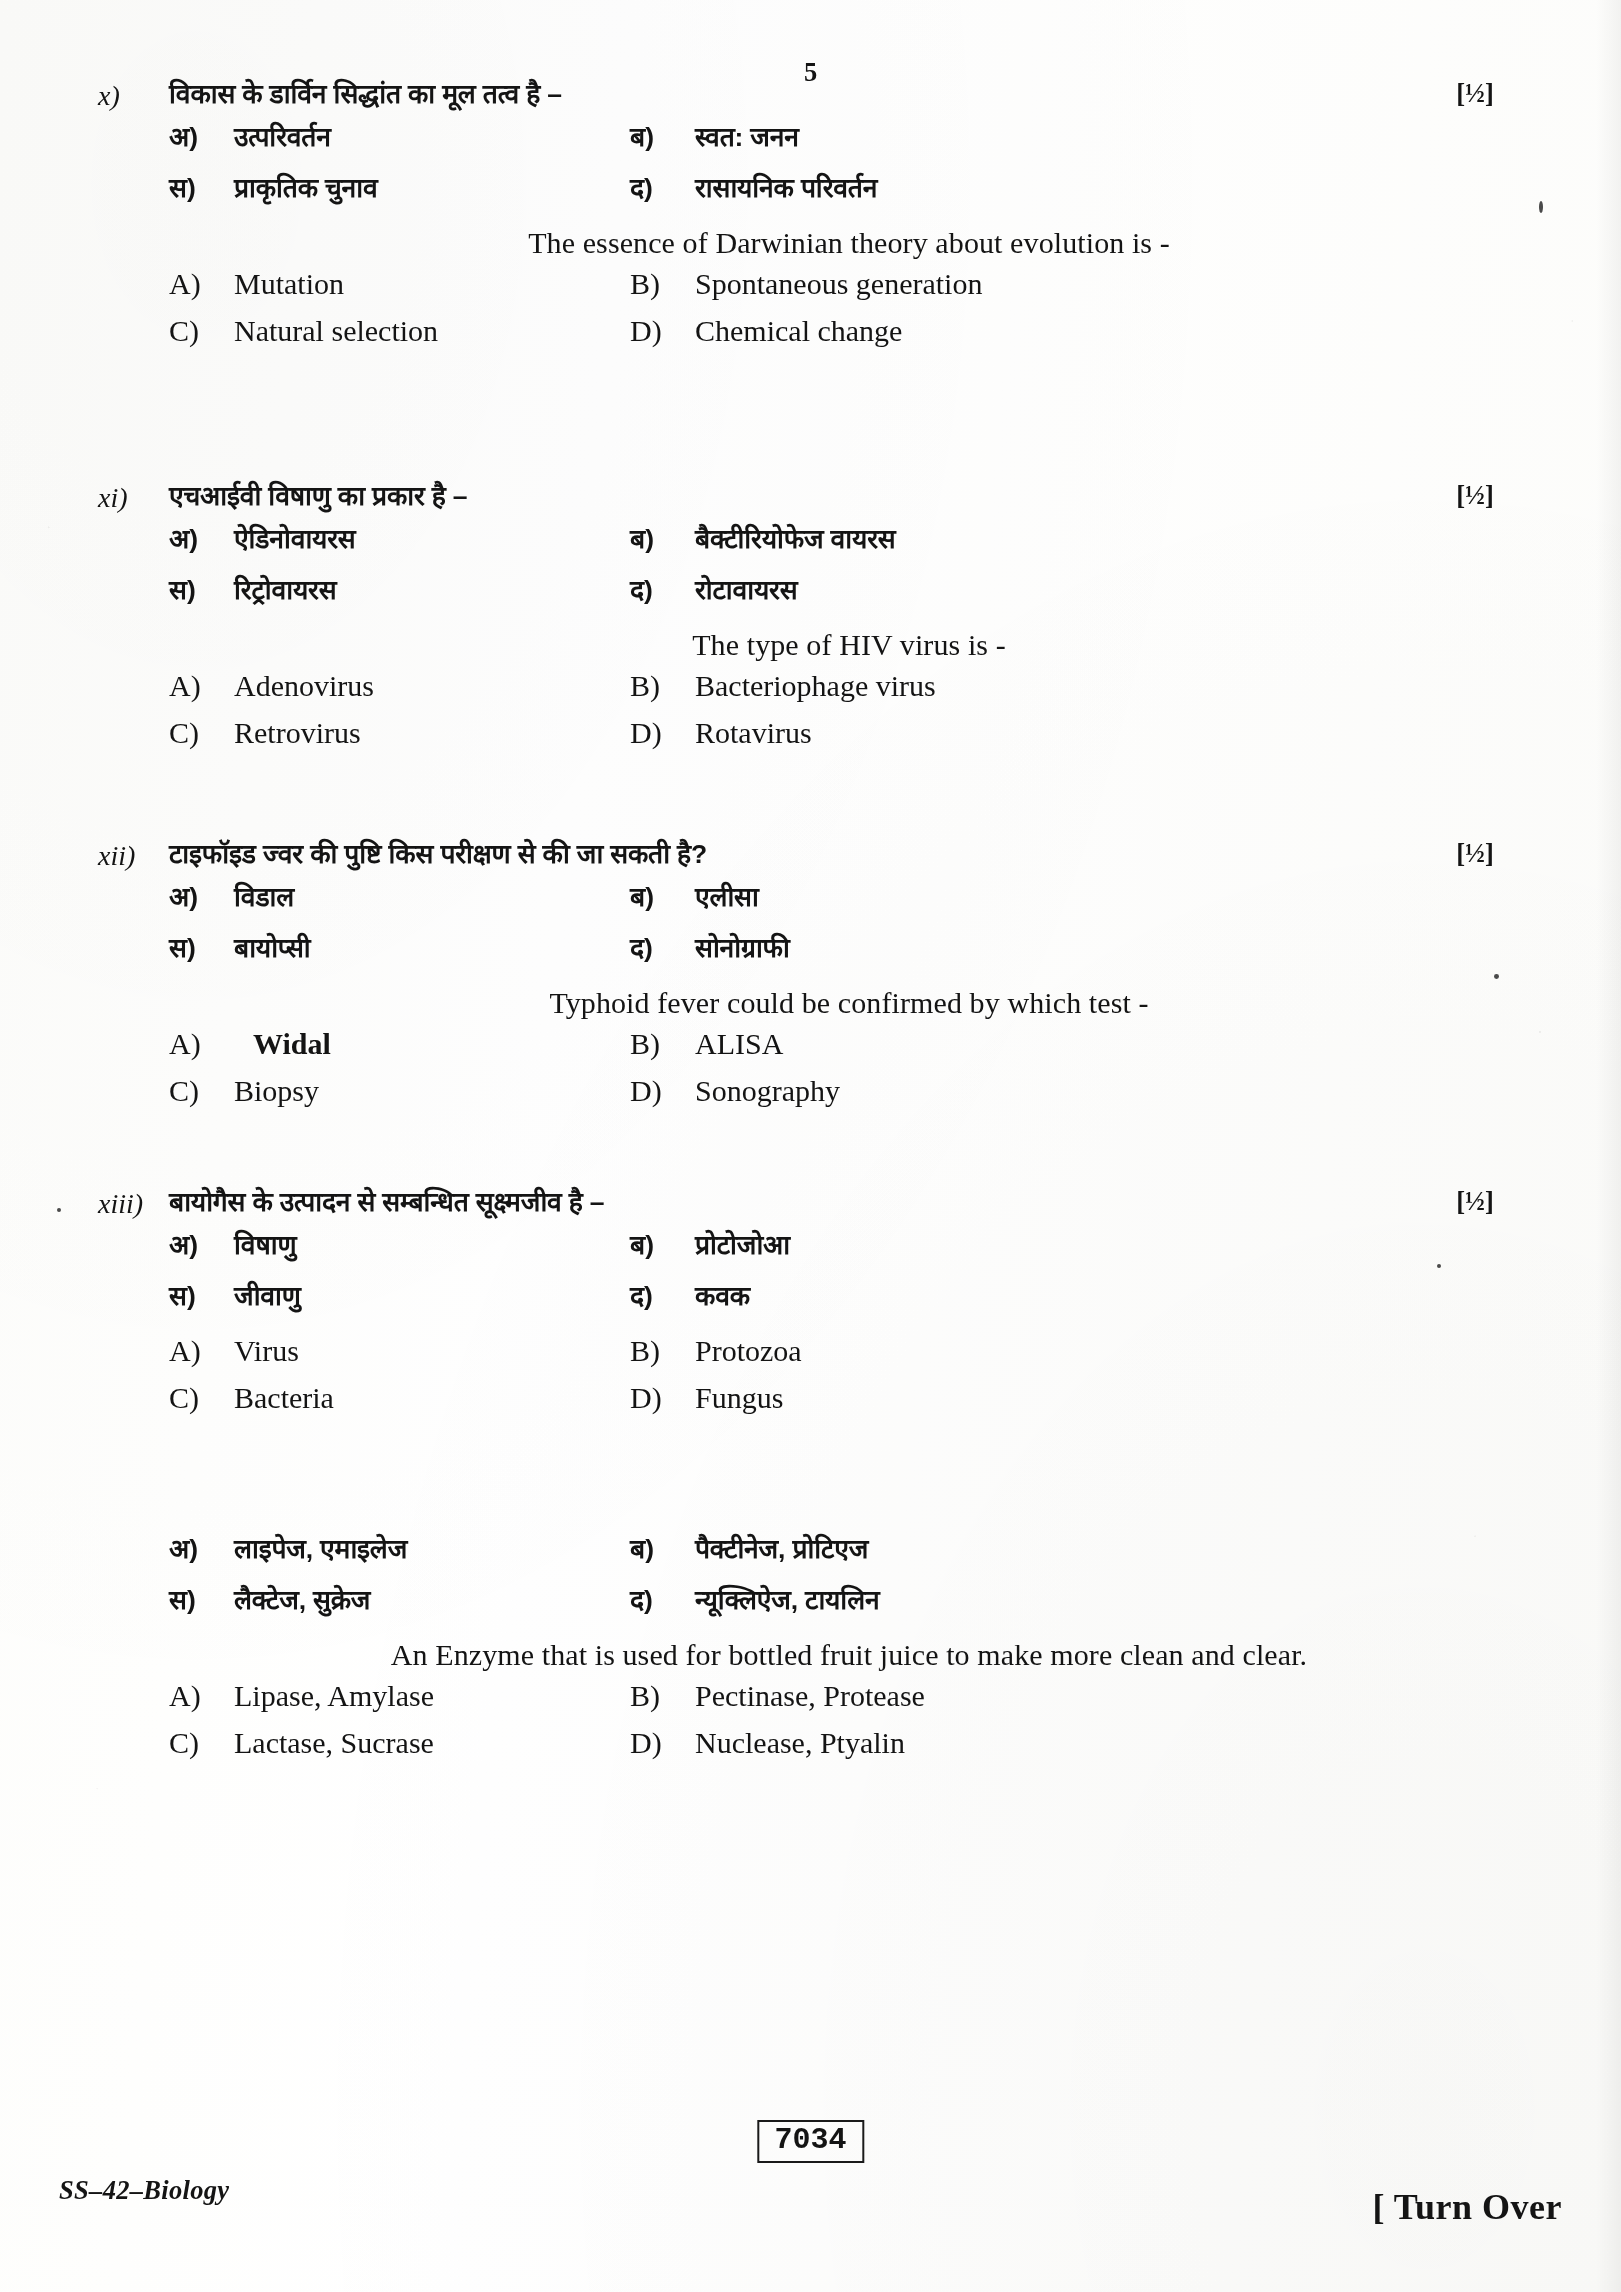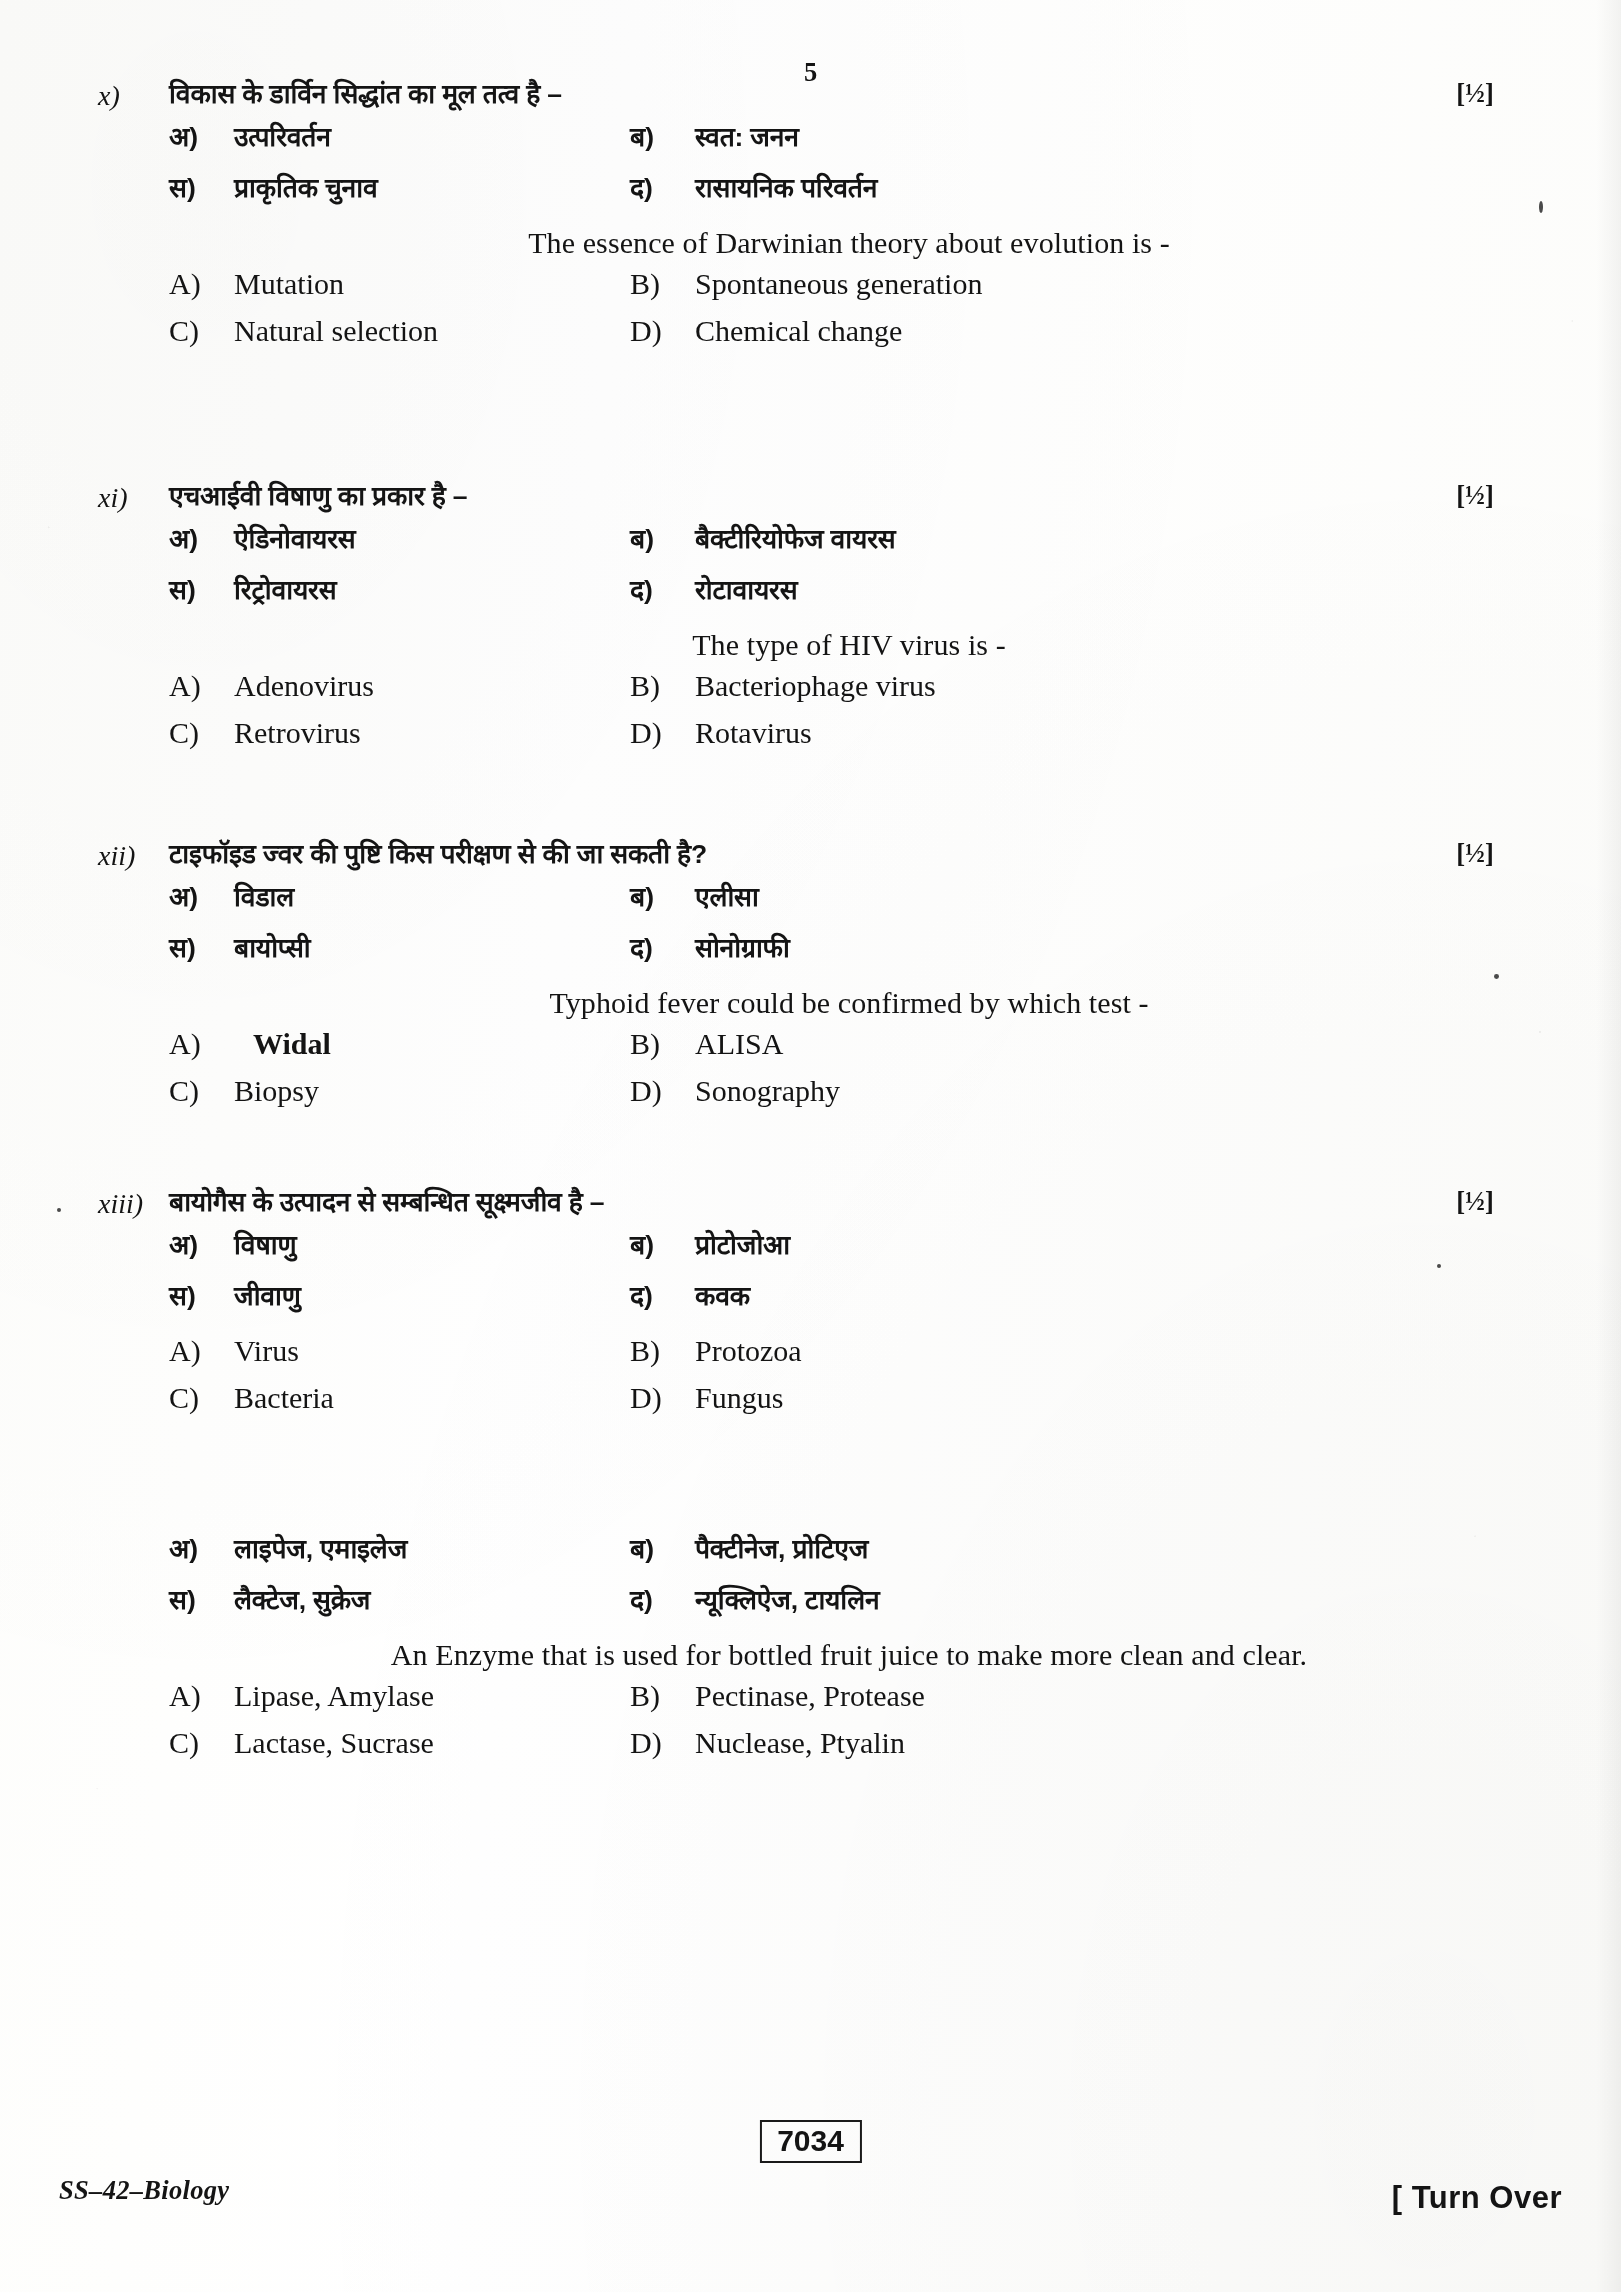--- a/index.html
+++ b/index.html
@@ -169,31 +169,31 @@
     letter-spacing: 0.3px;
     font-style: italic;
   }
   .footer-code {
     position: absolute;
     left: 50%;
     transform: translateX(-50%);
     top: -41px;
     border: 2.9px solid #1a1a1a;
     padding: 2px 15.7px 3.9px 15.7px;
-    font-family: Liberation Sans, sans-serif;
+    font-family: Liberation Mono, monospace;
     font-size: 30px;
     font-weight: 700;
     line-height: 1.1;
   }
   .footer-right {
     position: absolute;
     right: 0;
-    top: 19px;
-    font-family: Liberation Sans, sans-serif;
-    font-size: 31px;
+    top: 25px;
+    font-family: Liberation Serif, serif;
+    font-size: 36px;
     font-weight: 700;
     letter-spacing: 0.5px;
   }
 
   
   .edge-shade {
     position: absolute;
     top: 0; right: 0;
     width: 25.5px; height: 2293px;
     background: linear-gradient(to left, rgba(0,0,0,.045), rgba(0,0,0,0));

